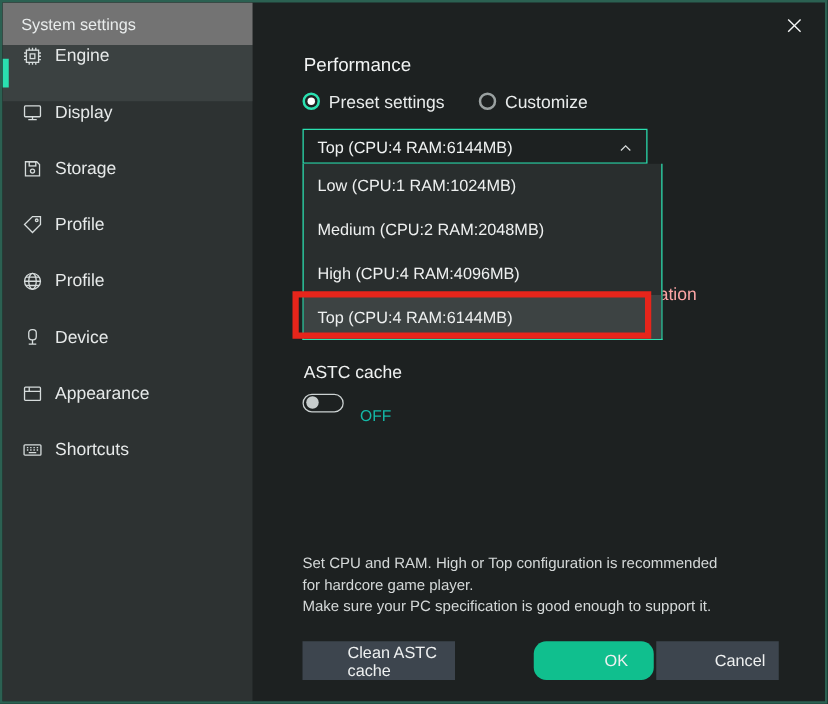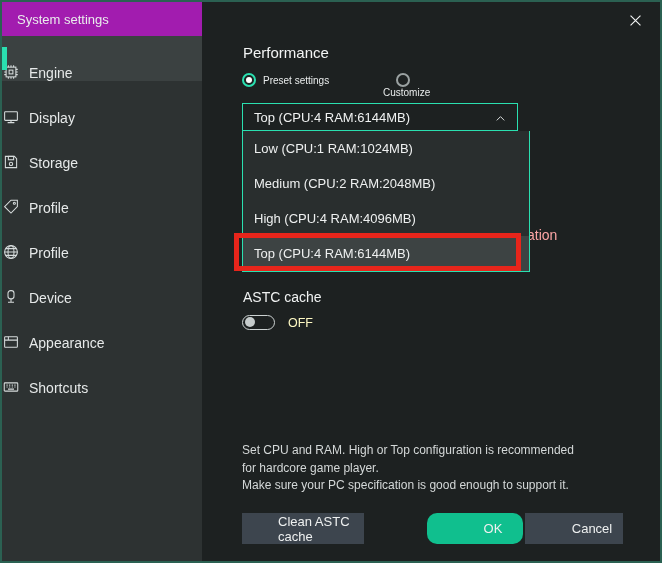--- a/index.html
+++ b/index.html
@@ -15,29 +15,30 @@
     border:2px solid #2b6152;
     overflow:hidden;
     color:#eceeee;
   }
   
   .sidebar {
     position:absolute; left:0; top:0; bottom:0;
     width:200px; background:#2d3232;
   }
   .sidebar-title {
-    height:34px; background:#a21caf;
+    height:34px; background:#737373;
     display:flex; align-items:center;
     padding-left:15px;
     font-size:13px; color:#e9ecec;
   }
   .side-item {
     position:relative;
     height:45px;
-    display:flex; align-items:flex-end;
+    display:flex; align-items:flex-start;
+    padding-left:15px;
     font-size:14px; color:#e6e9e9;
     cursor:default;
   }
   .side-item.active { background:#3b4141; }
   .accent-bar {
     position:absolute; left:0; top:11px;
     width:5px; height:23px;
     background:#2ae0b0;
   }
   .side-icon {
@@ -52,23 +53,23 @@
     position:absolute; top:7px; right:14px;
     width:22px; height:22px;
     display:flex; align-items:center; justify-content:center;
     cursor:pointer;
   }
   .close-btn svg { stroke:#f2f4f4; stroke-width:1.6; }
   .section-title {
     position:absolute; left:41px; top:42px;
     font-size:15px; color:#f2f4f4;
   }
-  .radio-group { position:absolute; top:71px; display:flex; align-items:center; font-size:10px; color:#e9ecec; cursor:pointer; }
+  .radio-group { position:absolute; top:71px; display:flex; align-items:center; font-size:14px; color:#e9ecec; cursor:pointer; }
   .rg-1 { left:40px; }
-  .rg-2 { left:181px;flex-direction:column; }
+  .rg-2 { left:181px; }
   .radio-dot {
     width:14px; height:14px; border-radius:50%;
     border:2px solid #9aa1a1;
     margin-right:7px;
     display:inline-flex; align-items:center; justify-content:center;
   }
   .radio-dot.selected { border-color:#2ae0b0; }
   .radio-dot.selected::after {
     content:""; width:6px; height:6px; border-radius:50%;
     background:#ffffff;
@@ -122,22 +123,22 @@
     width:33px; height:15px;
     border:1.5px solid #ccd2d2; border-radius:8px;
     cursor:pointer;
   }
   .toggle-knob {
     position:absolute; left:2px; top:1px;
     width:10px; height:10px; border-radius:50%;
     background:#c6cccc;
   }
   .toggle-state {
-    position:absolute; left:86px; top:314px;
-    font-size:12.5px; color:#fef9c3;
+    position:absolute; left:86px; top:324px;
+    font-size:12.5px; color:#14b8a6;
   }
   
   .help-text {
     position:absolute; left:40px; top:440px;
     font-size:12px; line-height:17.5px; color:#d4d8d8;
   }
   
   .btn {
     position:absolute; top:511px; height:31px;
     display:flex; align-items:center; justify-content:center;

